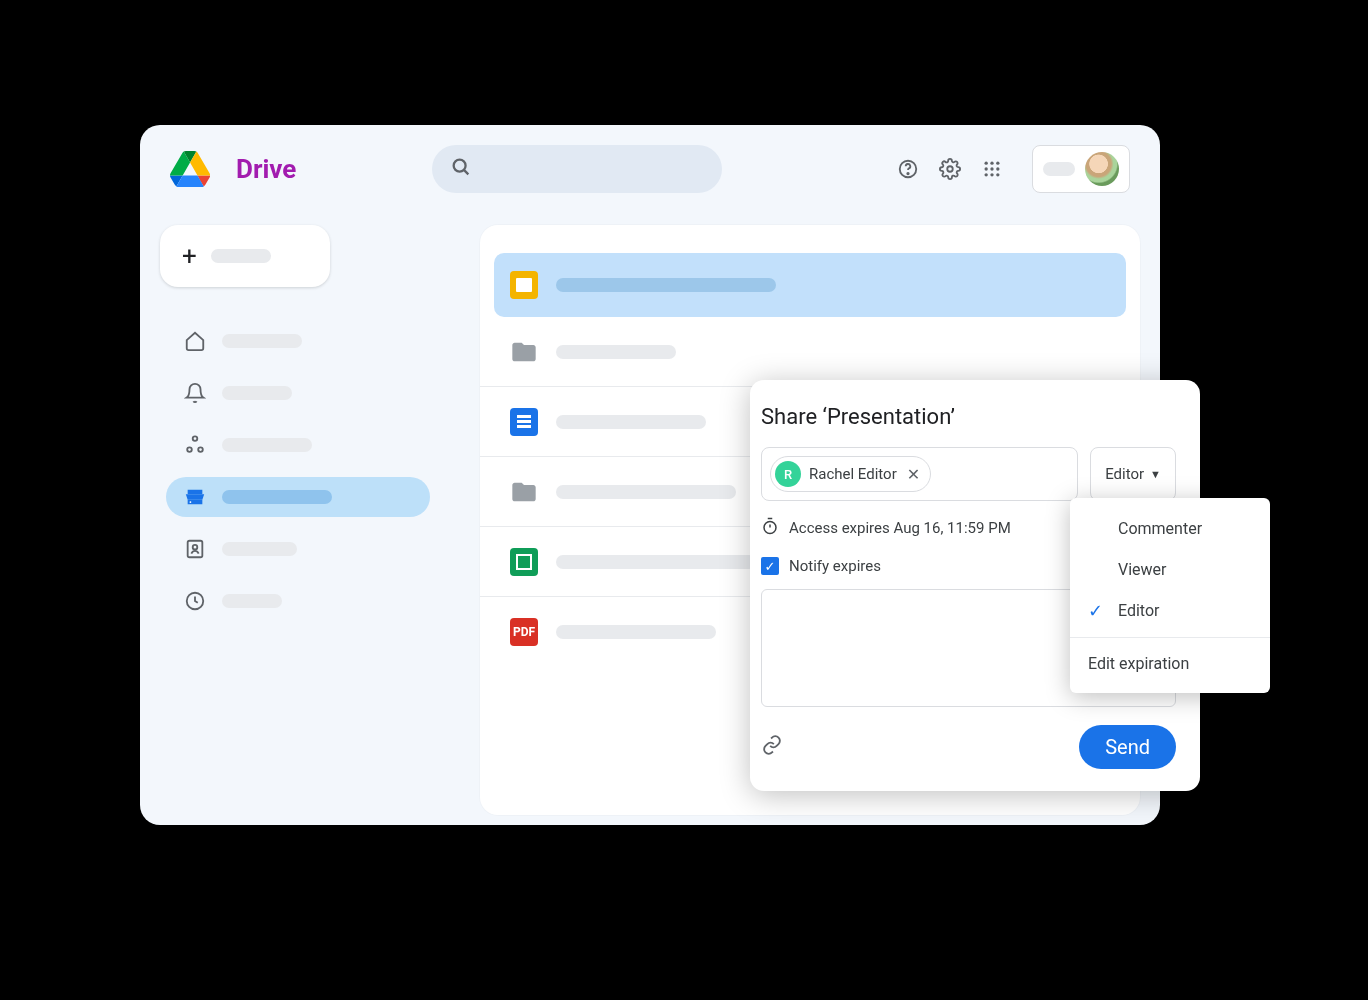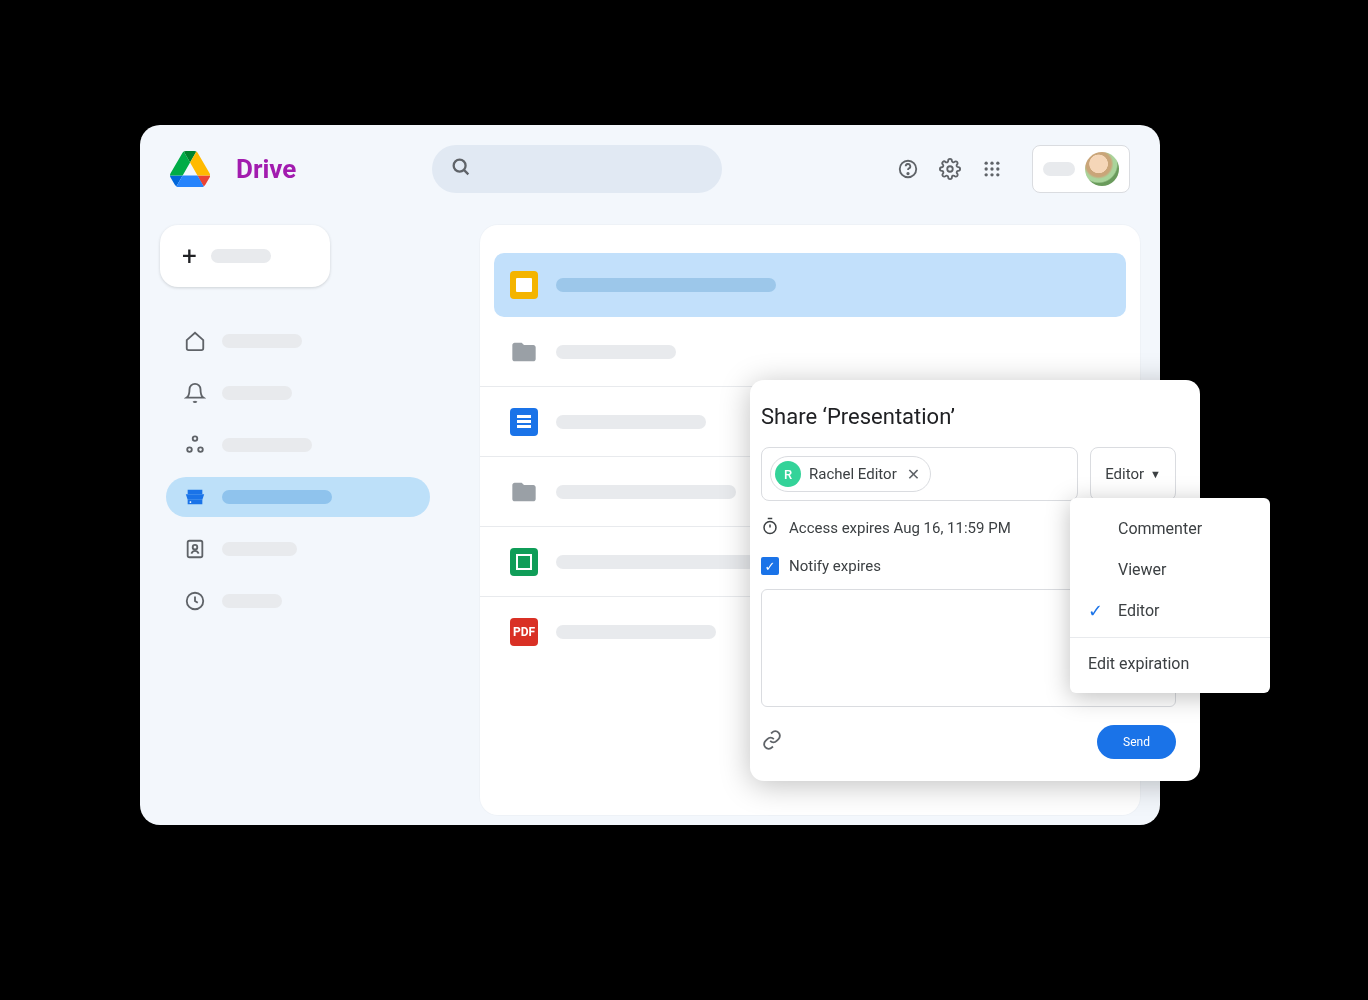--- a/index.html
+++ b/index.html
@@ -190,21 +190,21 @@
     width:18px; height:18px; background:#1a73e8; border-radius:2px;
     display:flex; align-items:center; justify-content:center; color:#fff; font-size:13px;
   }
   .message-box {
     width:100%; height:118px; border:1px solid #dadce0; border-radius:6px; margin-bottom:18px;
   }
   .share-footer { display:flex; align-items:center; }
   .link-icon { color:#5f6368; }
   .send-btn {
     margin-left:auto; background:#1a73e8; color:#fff;
-    border-radius:22px; padding:10px 26px; font-size:12px;
+    border-radius:22px; padding:10px 26px; font-size:20px;
     cursor:pointer;
   }
   
   .role-menu {
     position: absolute;
     left: 1070px;
     top: 498px;
     width: 200px;
     background: #fff;
     border-radius: 6px;

